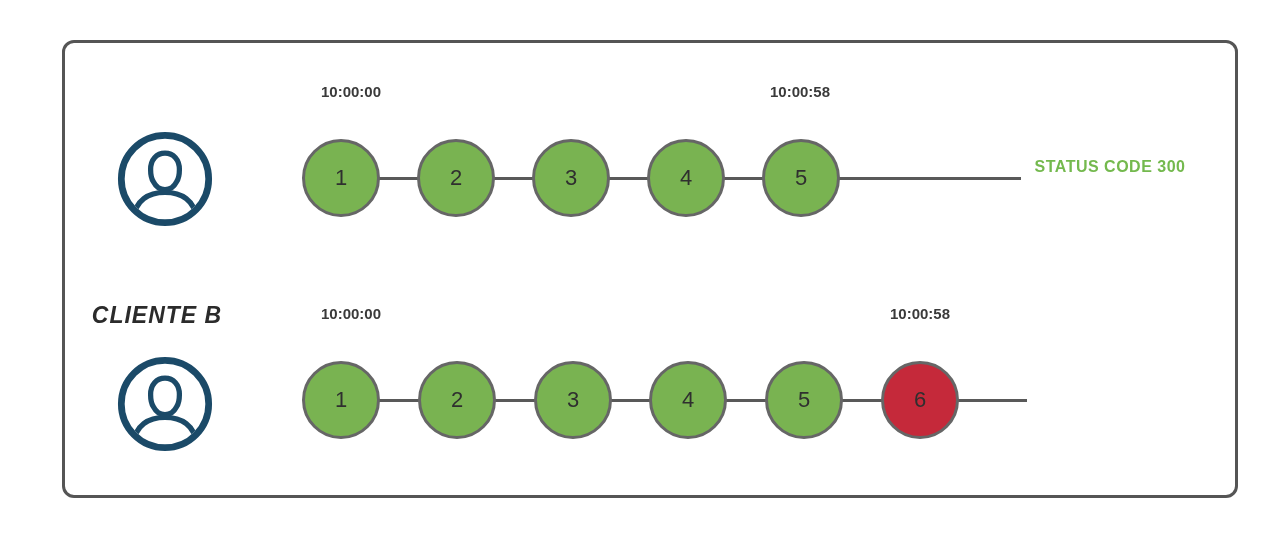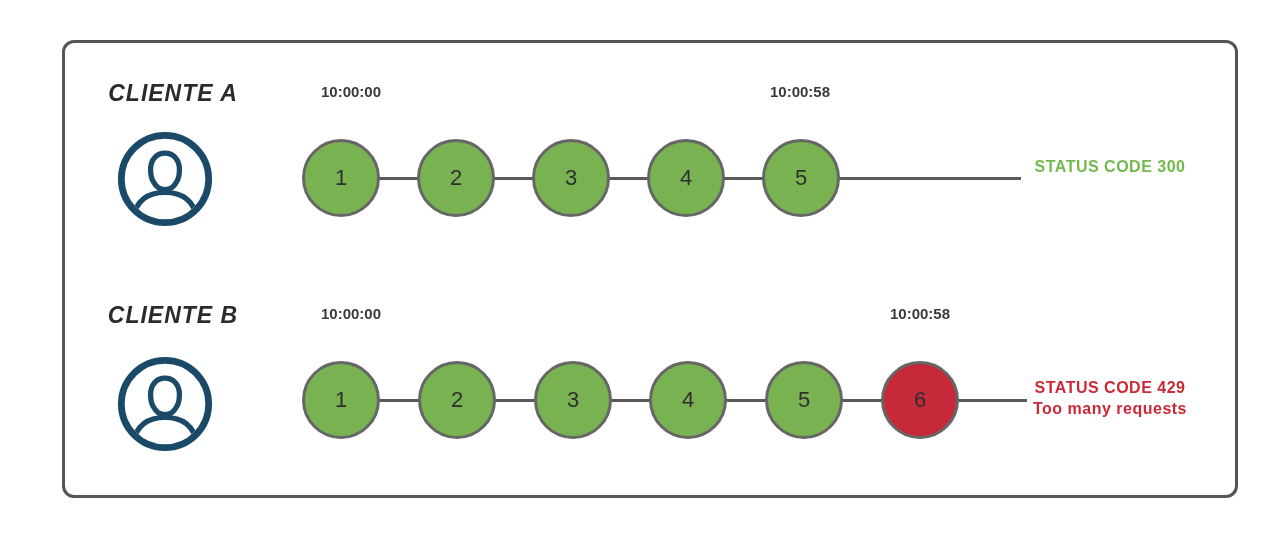--- a/index.html
+++ b/index.html
@@ -86,21 +86,20 @@
   .status-text.blocked{color:var(--blocked-text);}
   .avatar svg{display:block;width:100%;height:100%;}
 </style>
 </head>
 <body>
 
 <div class="canvas">
 
   <div class="frame"></div>
 
-  <div class="client-label" style="left:88px;top:80px;">CLIENTE A</div>
 
   <div class="avatar" style="left:117px;top:131px;">
     <svg viewBox="0 0 100 100">
       <defs>
           <clipPath id="clipA">
             <circle cx="50" cy="50" r="42"></circle>
           </clipPath>
         </defs>
       <circle cx="50" cy="50" r="45.5" fill="none" stroke="#1b4a68" stroke-width="7"></circle>
       <g clip-path="url(#clipA)" fill="none" stroke="#1b4a68" stroke-width="5.5">
@@ -120,21 +119,21 @@
       <div class="request-circle ok" style="left: 115px;">2</div>
       <div class="request-circle ok" style="left: 230px;">3</div>
       <div class="request-circle ok" style="left: 345px;">4</div>
       <div class="request-circle ok" style="left: 460px;">5</div>
     </div>
 
   <div class="status-text ok" style="left:1022px;top:156px;">
     <div>STATUS CODE 300</div>
   </div>
 
-  <div class="client-label" style="left:88px;top:302px;">CLIENTE B</div>
+  <div class="client-label" style="left:72px;top:302px;">CLIENTE B</div>
 
   <div class="avatar" style="left:117px;top:356px;">
     <svg viewBox="0 0 100 100">
       <defs>
           <clipPath id="clipB">
             <circle cx="50" cy="50" r="42"></circle>
           </clipPath>
         </defs>
       <circle cx="50" cy="50" r="45.5" fill="none" stroke="#1b4a68" stroke-width="7"></circle>
       <g clip-path="url(#clipB)" fill="none" stroke="#1b4a68" stroke-width="5.5">
@@ -151,18 +150,14 @@
 
   <div class="circles" style="left:302px;top:361px;">
       <div class="request-circle ok" style="left: 0px;">1</div>
       <div class="request-circle ok" style="left: 116px;">2</div>
       <div class="request-circle ok" style="left: 232px;">3</div>
       <div class="request-circle ok" style="left: 347px;">4</div>
       <div class="request-circle ok" style="left: 463px;">5</div>
       <div class="request-circle blocked" style="left: 579px;">6</div>
     </div>
 
-  <div class="status-text blocked" style="left:1022px;top:377px;">
-    <div>STATUS CODE 429</div>
-    <div>Too many requests</div>
-  </div>
 
 </div>
 
 </body></html>

